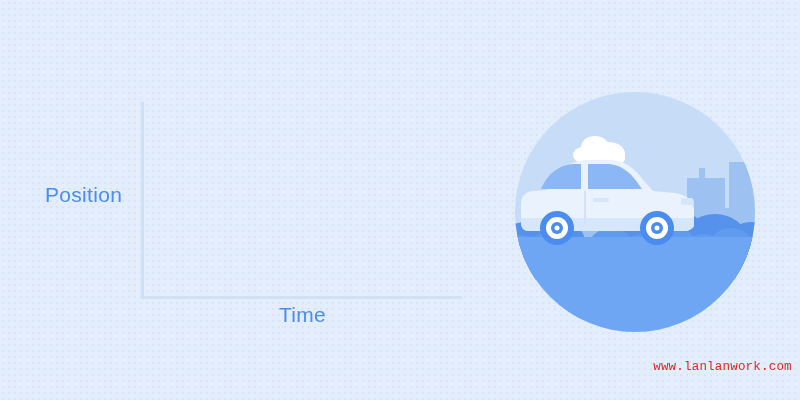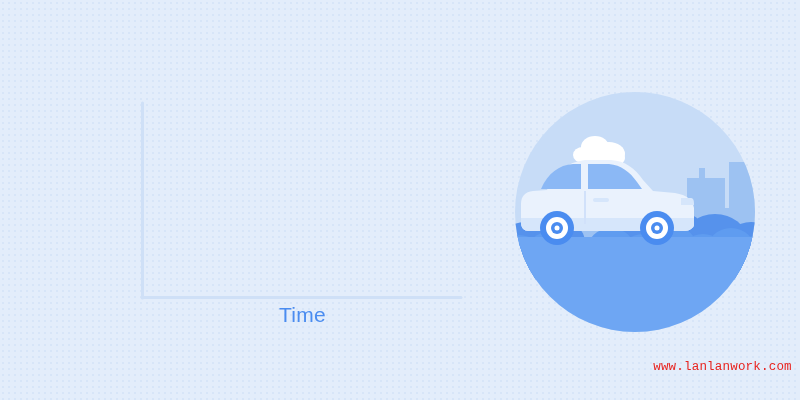--- a/index.html
+++ b/index.html
@@ -83,20 +83,21 @@
 
 <div id="stage">
 
   <svg id="axes" viewBox="0 0 800 400" width="800" height="400" xmlns="http://www.w3.org/2000/svg">
 
     <line x1="142.5" y1="103" x2="142.5" y2="298" stroke="#cfe0f7" stroke-width="3" stroke-linecap="round"></line>
 
     <line x1="142" y1="297.5" x2="461" y2="297.5" stroke="#cfe0f7" stroke-width="3" stroke-linecap="round"></line>
   </svg>
 
+  <div class="axis-label" id="label-position">Position</div>
 
   <div class="axis-label" id="label-time">Time</div>
 
   <svg id="illustration" viewBox="0 0 240 240" width="240" height="240" xmlns="http://www.w3.org/2000/svg">
 
     <defs>
       <clipPath id="circleClip">
         <circle cx="120" cy="120" r="120"></circle>
       </clipPath>
     </defs>

